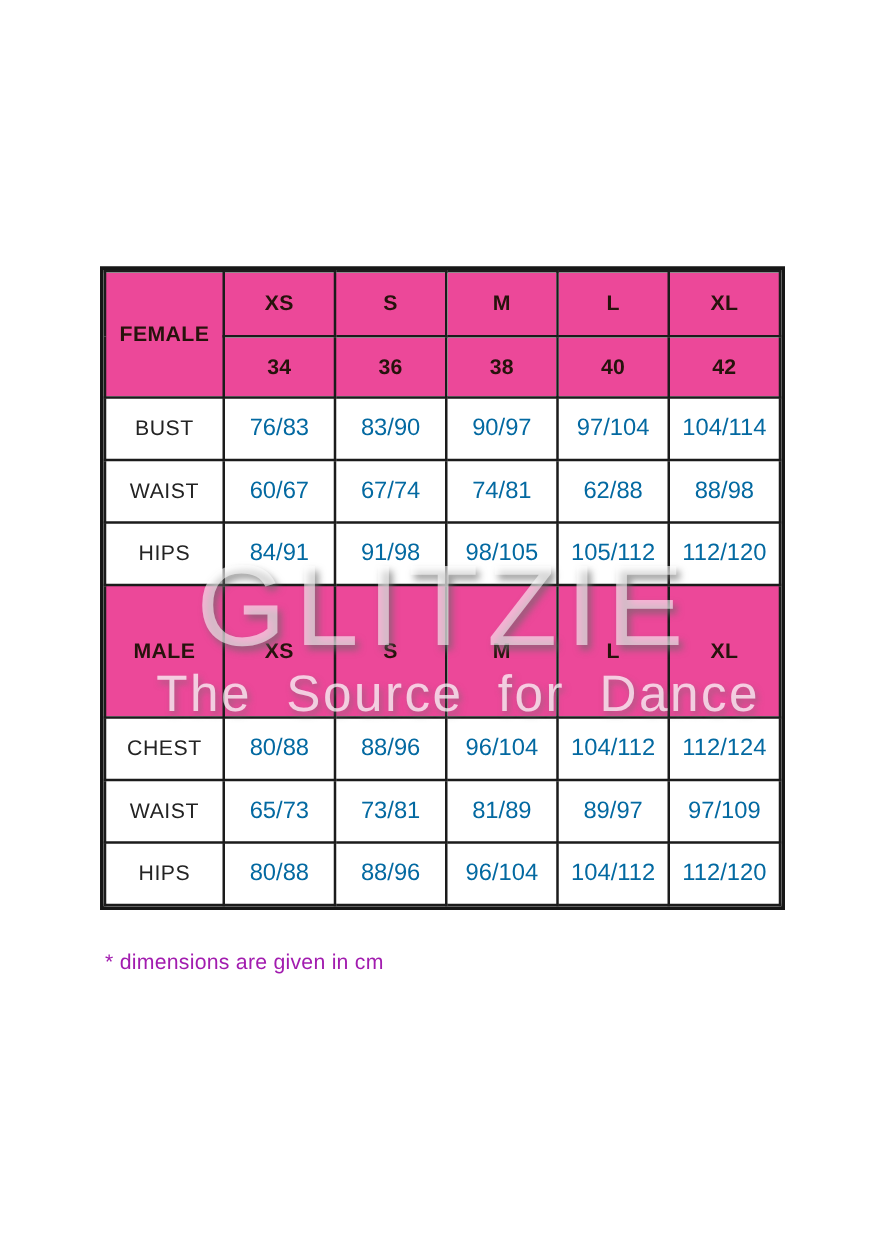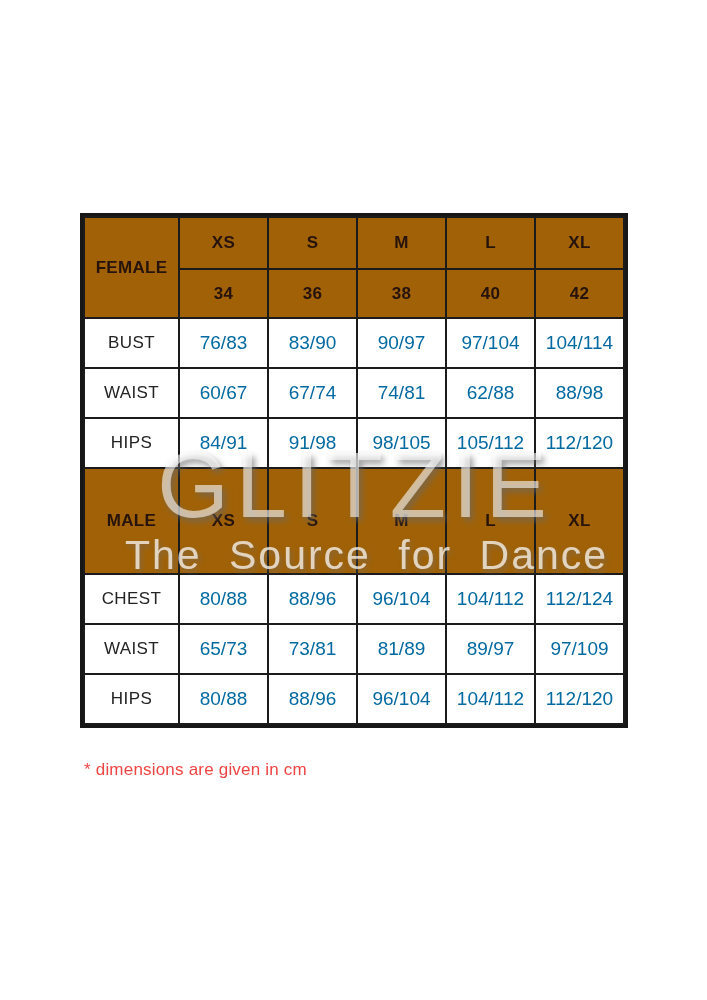--- a/index.html
+++ b/index.html
@@ -34,21 +34,21 @@
     padding: 0;
     overflow: hidden;
   }
   
   tr.r-hdr1  { height: 52px; }
   tr.r-hdr2  { height: 49px; }
   tr.r-body  { height: 50px; }
   tr.r-male  { height: 106px; }
 
   td.hdr {
-    background: #a16207;
+    background: #ec4899;
     font-weight: bold;
     font-size: 17px;
     color: #26130c;
     letter-spacing: 0.3px;
   }
   td.rowlbl {
     font-size: 17px;
     color: #232323;
     letter-spacing: 0.4px;
   }
@@ -85,21 +85,21 @@
     padding-left: 26px;
     color: rgba(255, 255, 255, 0.72);
     text-shadow: 2px 3px 5px rgba(110, 110, 110, 0.55);
   }
 
   .footnote {
     position: absolute;
     left: 84px;
     top: 760px;
     font-size: 17px;
-    color: #ef4444;
+    color: #a21caf;
     letter-spacing: 0.2px;
   }
 </style>
 </head>
 <body>
 
 <div class="page">
 
   <div class="chart-wrap">
     <table class="size-chart">

